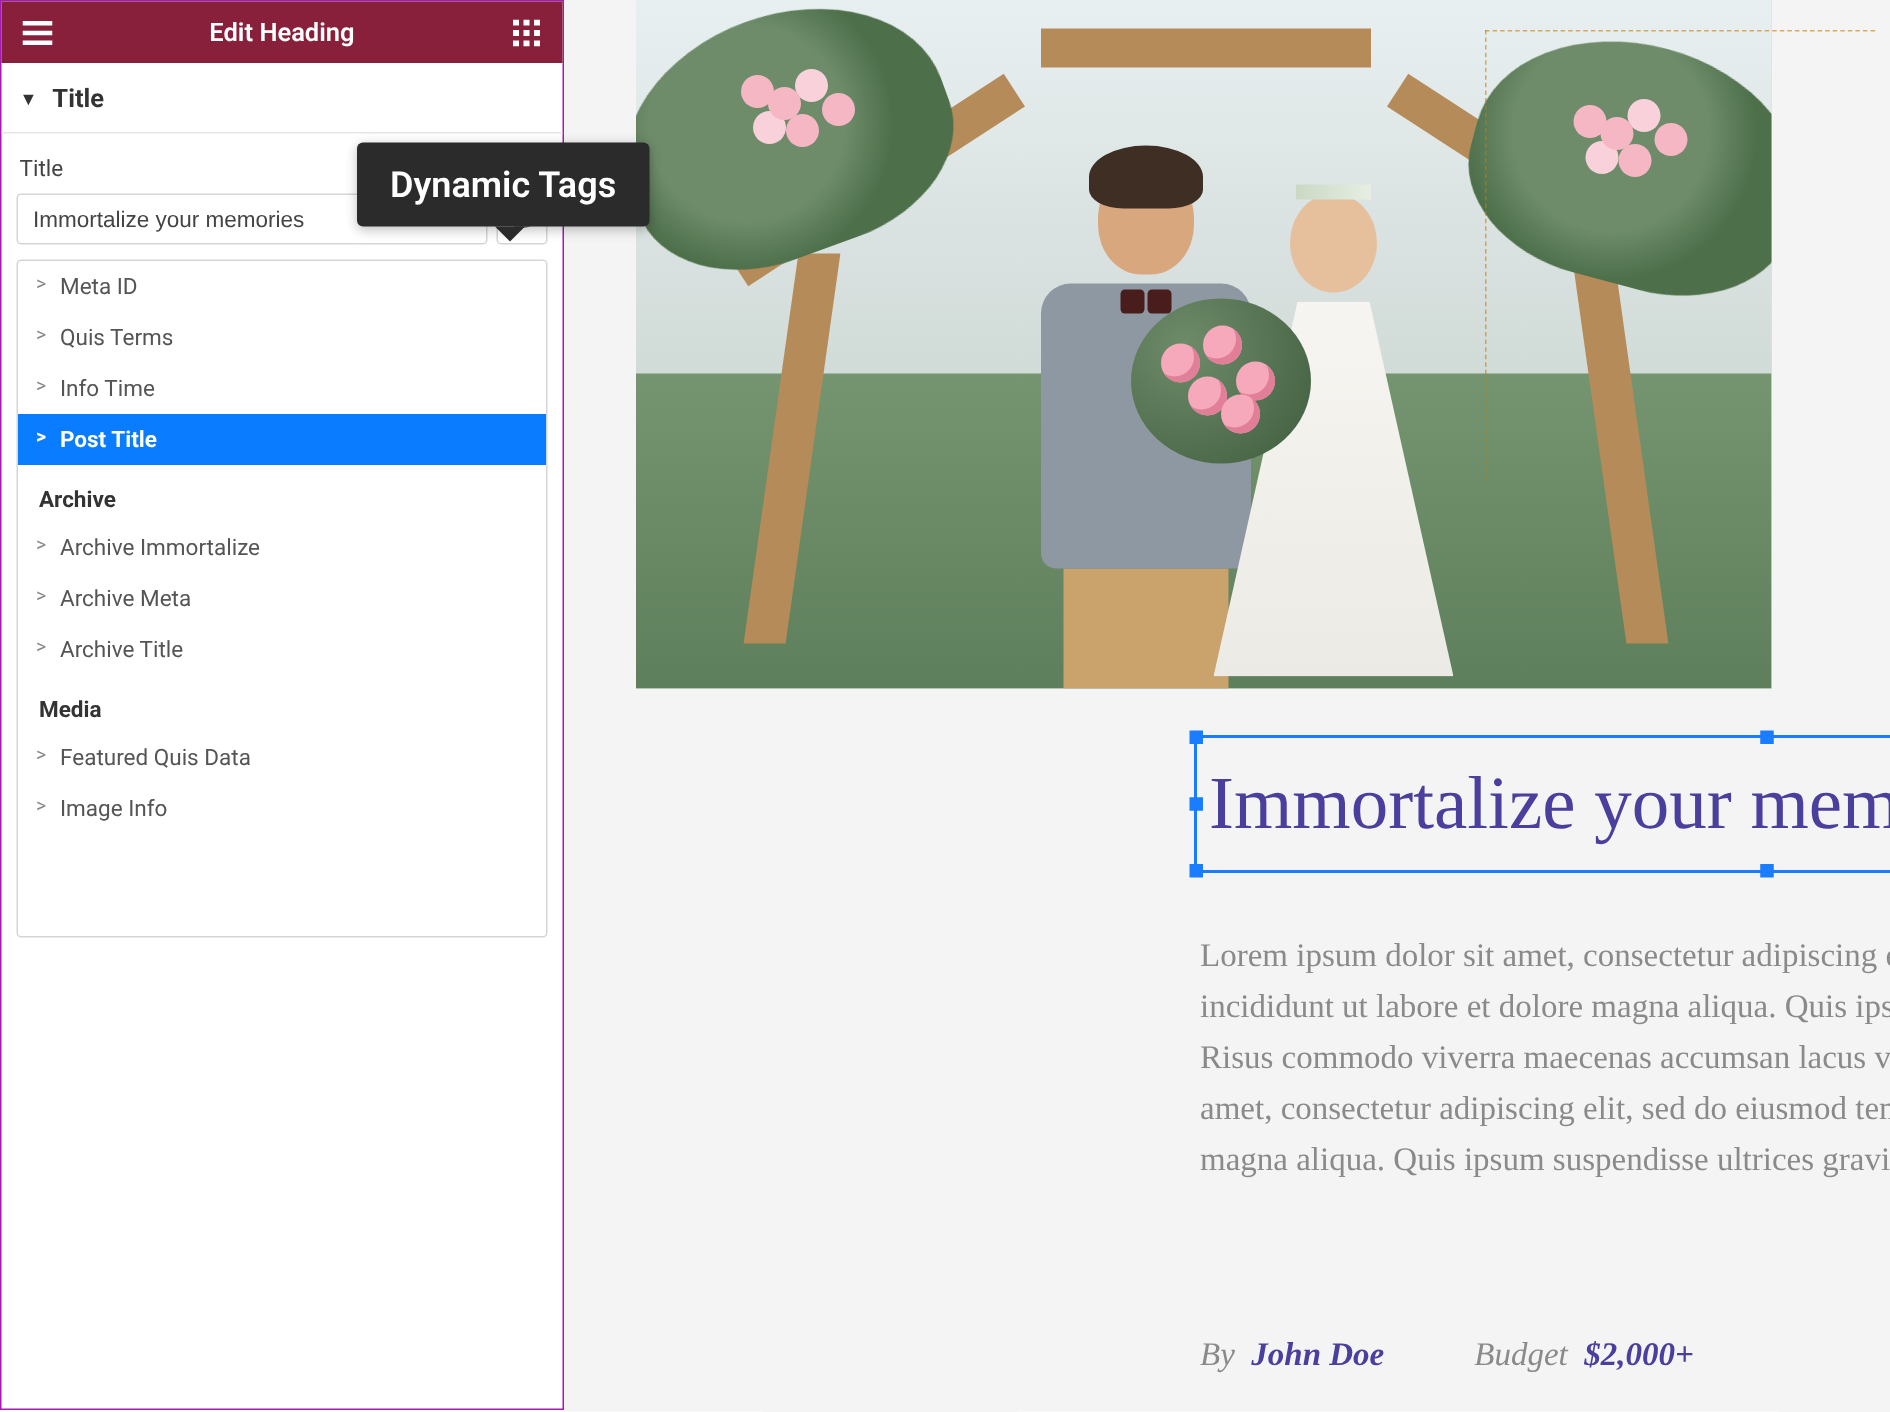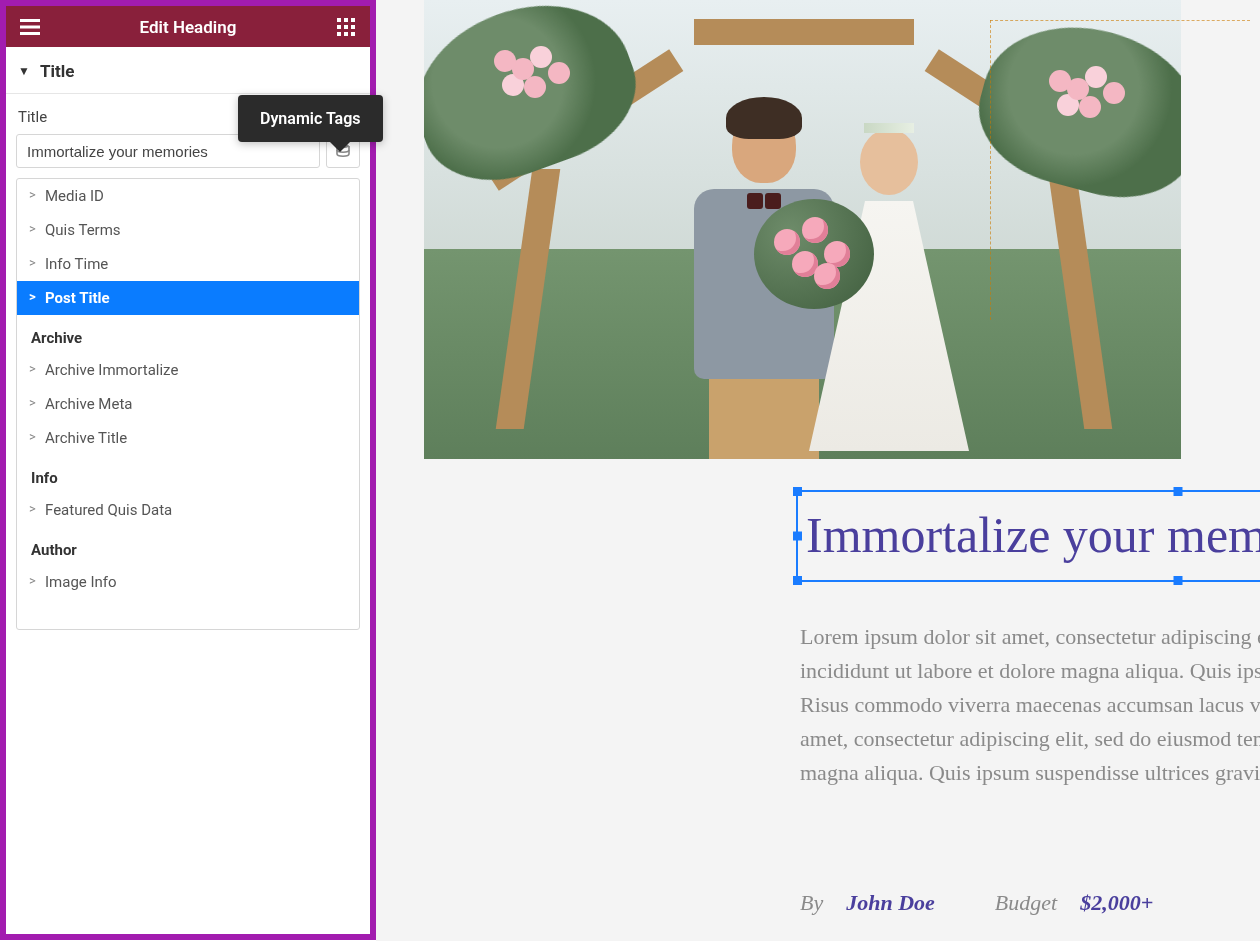--- a/index.html
+++ b/index.html
@@ -3,21 +3,21 @@
   <meta charset="utf-8">
   <style>
     * { margin:0; padding:0; box-sizing:border-box; }
     body{
       font-family:-apple-system,BlinkMacSystemFont,"Segoe UI",Roboto,Arial,sans-serif;
       background:#ffffff; color:#333; width:1260px; height:941px; overflow:hidden; position:relative;
     }
     
     .panel{
       position:absolute; left:0; top:0; width:376px; height:940px;
-      border:6px solid #a21caf; background:#fff; display:flex; flex-direction:column;
+      border:1px solid #a21caf; background:#fff; display:flex; flex-direction:column;
     }
     .panel-header{
       height:41px; background:#89203b; color:#fff; display:flex; align-items:center;
       justify-content:space-between; padding:0 10px;
       font-size:17px; font-weight:600;
     }
     .ham, .grid-btn{
       width:28px; height:28px; display:flex; align-items:center; justify-content:center; cursor:pointer;
     }
     .panel-header span.center{ flex:1; text-align:center; }
@@ -51,21 +51,21 @@
     }
     .dd-item .chev{ position:absolute; left:12px; top:8px; font-size:13px; color:#888; }
     .dd-item.active{ background:#0a7cff; color:#fff; font-weight:700; }
     .dd-item.active .chev{ color:#fff; }
     .dd-group{ font-weight:700; color:#333; padding-left:14px; cursor:default; padding-top:14px; padding-bottom:6px; }
     
     .dd::-webkit-scrollbar{ width:10px; }
     
     .tooltip{
       position:absolute; left:238px; top:95px; background:#2b2b2b; color:#fff;
-      font-size:16px; font-weight:600; padding:14px 22px; border-radius:4px;
+      font-size:24px; font-weight:600; padding:14px 22px; border-radius:4px;
       box-shadow:0 2px 8px rgba(0,0,0,.25); z-index:50;
     }
     .tooltip::after{
       content:""; position:absolute; bottom:-10px; left:92px;
       border:10px solid transparent; border-top-color:#2b2b2b; border-bottom:none;
     }
     
     .canvas{
       position:absolute; left:376px; top:0; right:0; bottom:0; background:#f4f4f4; overflow:hidden;
     }
@@ -126,21 +126,21 @@
       font-family:Georgia,"Times New Roman",serif; color:#4a3f9d; font-size:50px; padding:14px 8px;
     }
     .para{
       position:absolute; left:424px; top:620px; width:780px;
       font-family:Georgia,"Times New Roman",serif; color:#8a8a8a; font-size:22px; line-height:1.55;
     }
     .meta{
       position:absolute; left:424px; top:890px; width:780px; display:flex; gap:60px;
       font-family:Georgia,"Times New Roman",serif; color:#8a8a8a; font-size:22px; font-style:italic;
     }
-    .meta strong{ color:#4a3f9d; font-style:italic; font-weight:700;margin-left:12px; }
+    .meta strong{ color:#4a3f9d; font-style:italic; font-weight:700; }
     
     .guide{ position:absolute; left:614px; top:20px; width:1px; height:300px; border-left:1px dashed #cc7a00; opacity:.6;}
     .guide2{ position:absolute; left:614px; top:20px; width:260px; height:1px; border-top:1px dashed #cc7a00; opacity:.6;}
     
     .dd-inner{ scrollbar-width:thin; }
   </style>
 </head>
 <body>
 
 <div class="panel">
@@ -181,31 +181,30 @@
       <svg viewBox="0 0 16 16">
         <ellipse cx="8" cy="3" rx="6" ry="2.2"></ellipse>
         <path d="M2 3v4c0 1.2 2.7 2.2 6 2.2s6-1 6-2.2V3" fill="none" stroke="#888" stroke-width="1.6"></path>
         <path d="M2 7v4c0 1.2 2.7 2.2 6 2.2s6-1 6-2.2V7" fill="none" stroke="#888" stroke-width="1.6"></path>
       </svg>
     </div>
   </div>
 
   <div class="dd">
     <div class="dd-inner" id="dd-inner">
-        <div class="dd-item"><span class="chev">&gt;</span> <span>Media ID</span></div>
+        <div class="dd-item"><span class="chev">&gt;</span> <span>Meta ID</span></div>
         <div class="dd-item"><span class="chev">&gt;</span> <span>Quis Terms</span></div>
         <div class="dd-item"><span class="chev">&gt;</span> <span>Info Time</span></div>
         <div class="dd-item active"><span class="chev">&gt;</span> <span>Post Title</span></div>
         <div class="dd-group">Archive</div>
         <div class="dd-item"><span class="chev">&gt;</span> <span>Archive Immortalize</span></div>
         <div class="dd-item"><span class="chev">&gt;</span> <span>Archive Meta</span></div>
         <div class="dd-item"><span class="chev">&gt;</span> <span>Archive Title</span></div>
-        <div class="dd-group">Info</div>
+        <div class="dd-group">Media</div>
         <div class="dd-item"><span class="chev">&gt;</span> <span>Featured Quis Data</span></div>
-        <div class="dd-group">Author</div>
         <div class="dd-item"><span class="chev">&gt;</span> <span>Image Info</span></div>
       </div>
   </div>
 </div>
 
 <div class="tooltip">Dynamic Tags</div>
 
 <div class="canvas">
 
   <div class="hero">

